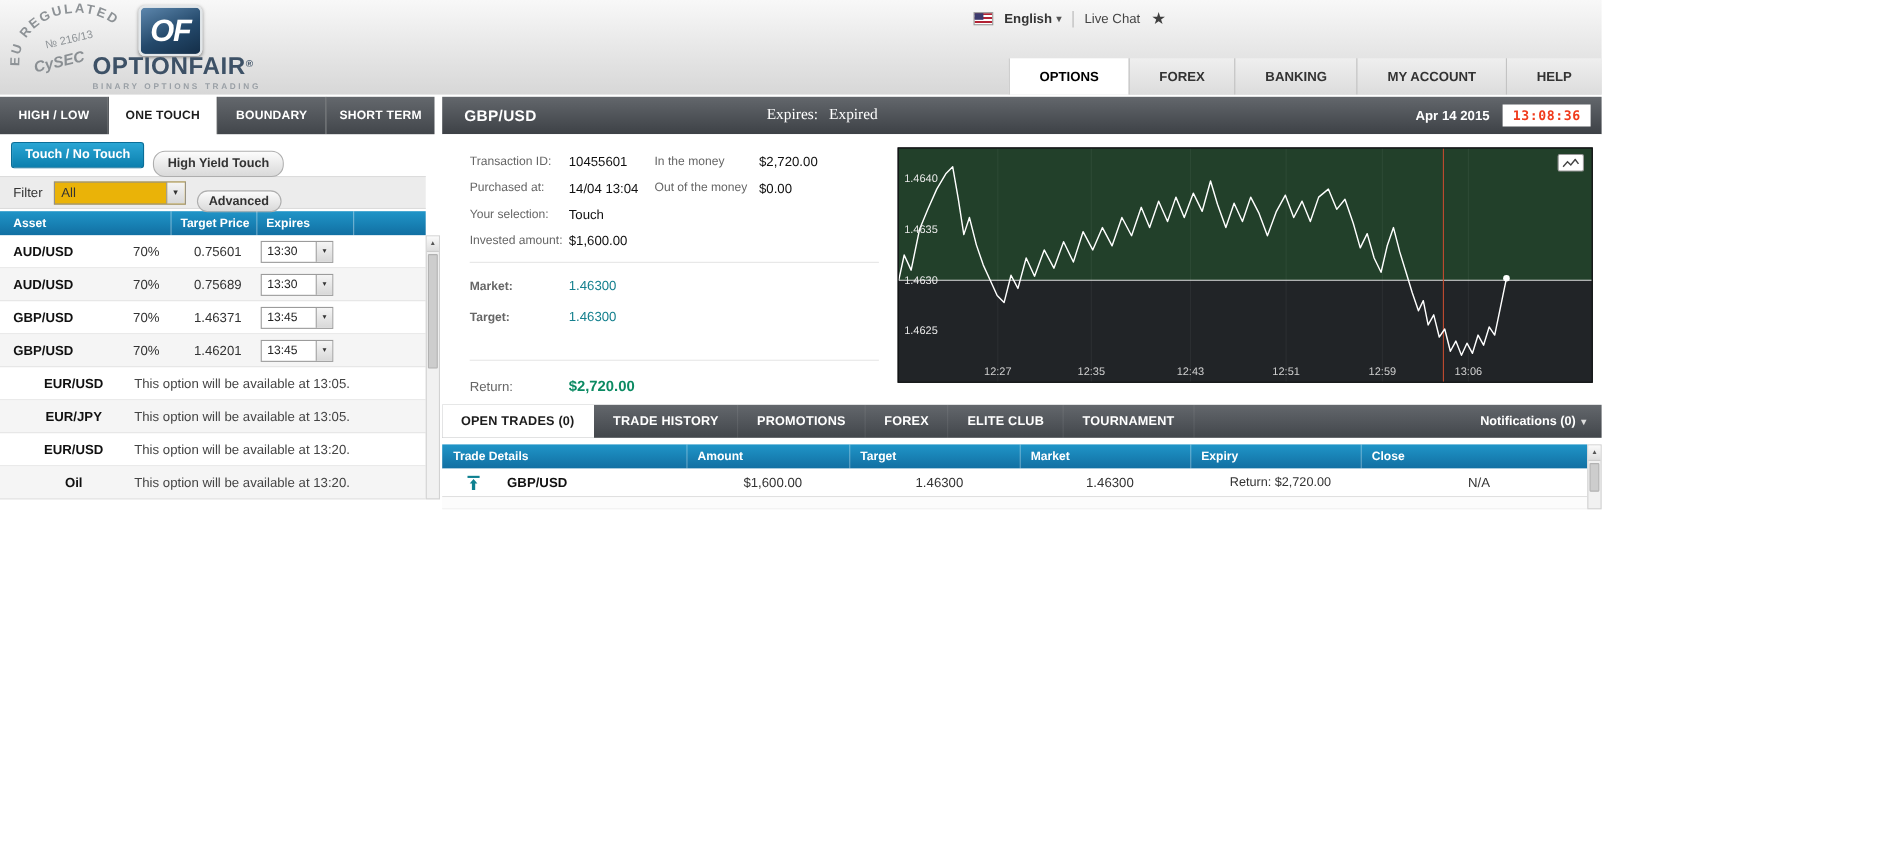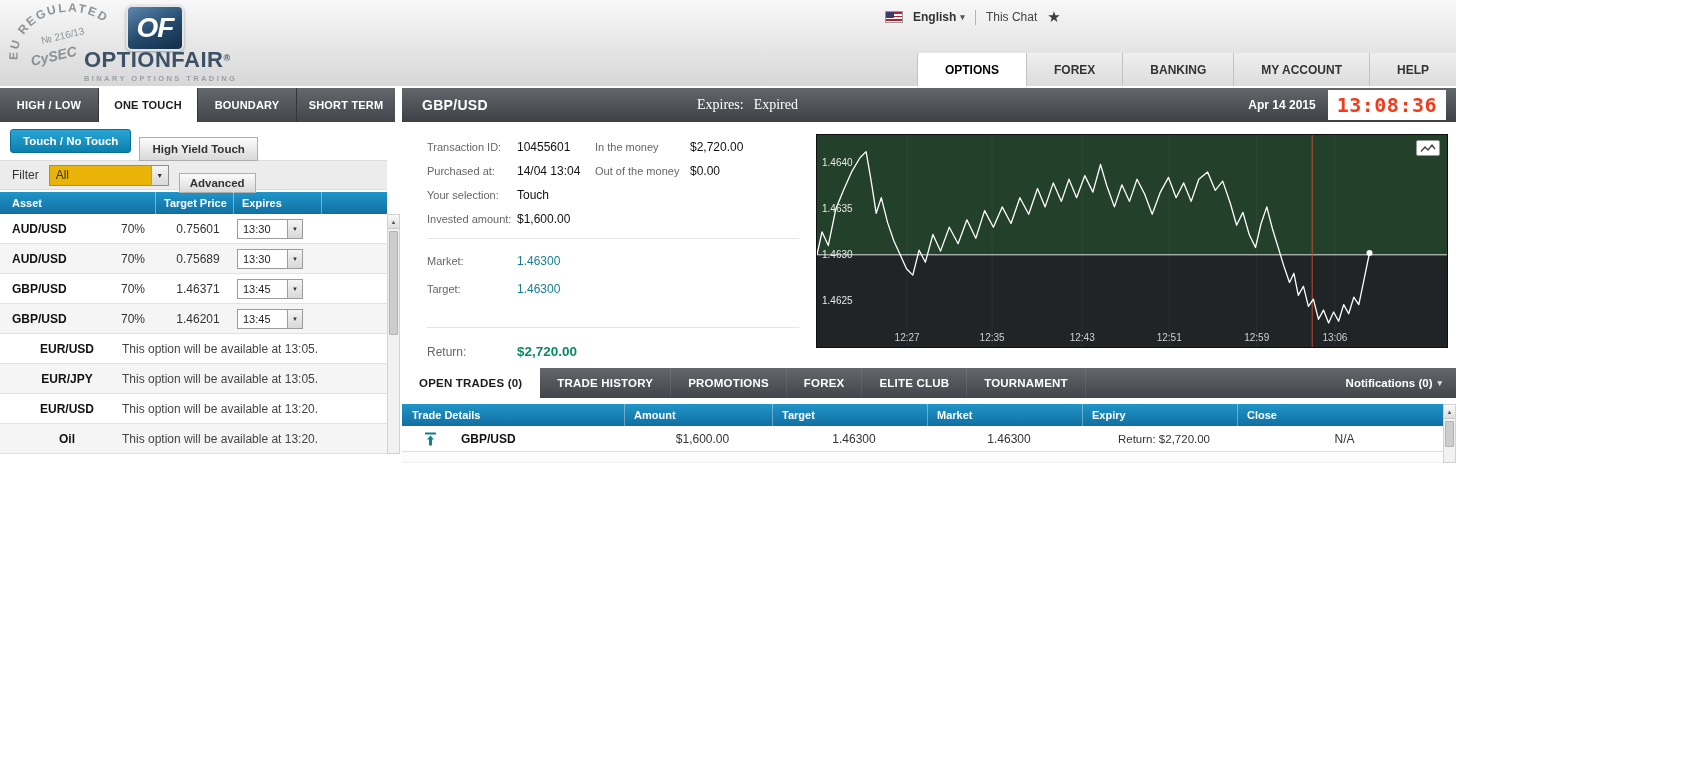--- a/index.html
+++ b/index.html
@@ -56,21 +56,21 @@
   .ltab.active { background: #ffffff; color: #1c1c1c; }
 
   .sub-row { padding: 7px 10px; display: flex; gap: 8px; align-items: center; height: 38px; }
   .btn-touch {
     background: linear-gradient(#2aa6d4, #0b7fae); color: #fff; font-weight: bold; font-size: 11.5px;
     padding: 5px 12px; border: 1px solid #0a6e98; border-radius: 3px; cursor: pointer;
     font-family: "Liberation Sans", sans-serif;
   }
   .btn-gray {
     background: linear-gradient(#fcfcfc, #d9d9d9); color: #333; font-weight: bold; font-size: 11.5px;
-    padding: 5px 12px; border: 1px solid #aeaeae; border-radius: 0; cursor: pointer;
+    padding: 5px 12px; border: 1px solid #aeaeae; border-radius: 11px; cursor: pointer;
     font-family: "Liberation Sans", sans-serif;
     margin-top: 16px;
   }
   .filter-row {
     width: 387px; height: 30px; background: #ececec; border-top: 1px solid #dcdcdc; border-bottom: 1px solid #dcdcdc;
     display: flex; align-items: center; gap: 10px; padding: 0 12px; font-size: 12px; color: #333;
   }
   .select {
     width: 120px; height: 21px; background: #eab308; border: 1px solid #8f8f8f;
     display: flex; align-items: center; justify-content: space-between; cursor: pointer;
@@ -116,32 +116,32 @@
     position: relative; height: 34px; background: linear-gradient(#63676c, #3d4146);
     display: flex; align-items: center; color: #fff;
   }
   .pair { font-weight: bold; font-size: 14px; padding-left: 20px; letter-spacing: .3px; }
   .expires { position: absolute; left: 295px; font-family: "Liberation Serif", serif; font-size: 14px; }
   .expires .exp-val { margin-left: 10px; }
   .bar-right { position: absolute; right: 10px; top: 0; height: 100%; display: flex; align-items: center; gap: 12px; }
   .date { font-size: 12px; font-weight: bold; }
   .clock {
     background: #ffffff; color: #f03b1c; font-family: "DejaVu Sans Mono", monospace;
-    font-weight: bold; font-size: 20px; padding: 3px 9px; letter-spacing: .5px;
+    font-weight: bold; font-size: 12px; padding: 3px 9px; letter-spacing: .5px;
   }
 
   .trade-content { position: relative; height: 238px; background: #fff; }
   .details { position: absolute; left: 25px; top: 18px; width: 380px; }
   .dgrid { display: grid; grid-template-columns: 90px 78px 95px auto; row-gap: 10px; align-items: center; }
   .dlabel { font-size: 11px; color: #666; }
   .dval { font-size: 12px; color: #111; }
   .dsep { height: 1px; background: #e6e6e6; width: 372px; margin: 12px 0 12px 0; }
   .dsep2 { margin-top: 30px; }
   .mrow { margin-bottom: 10px; }
-  .mrow .dlabel { display: inline-block; width: 90px; }
+  .mrow .dlabel { display: inline-block; width: 90px; font-weight: bold; }
   .tealval { font-size: 12px; color: #15808e; }
   .rrow { margin-top: 14px; }
   .rrow .dlabel { display: inline-block; width: 90px; font-size: 12px; }
   .retval { color: #0b8a62; font-weight: bold; font-size: 13.5px; }
 
   .chart { position: absolute; left: 414px; top: 12px; width: 632px; height: 214px; border: 1px solid #0d0f10; background: #1d2023; }
   .chart-btn {
     position: absolute; top: 5px; right: 7px; width: 24px; height: 16px; background: #fff;
     border: 1px solid #999; border-radius: 2px; display: flex; align-items: center; justify-content: center; cursor: pointer;
   }
@@ -200,21 +200,21 @@
       </div>
     </div>
 
     <div class="util">
       <span class="flag"></span>
       <span class="lang">
         <span>English</span>
         <span class="caret">▾</span>
       </span>
       <span class="util-divider"></span>
-      <span class="live-chat">This Chat</span>
+      <span class="live-chat">Live Chat</span>
       <span class="star">★</span>
     </div>
 
     <nav class="nav" id="nav-tabs">
         <div class="nav-tab active">OPTIONS</div>
         <div class="nav-tab">FOREX</div>
         <div class="nav-tab">BANKING</div>
         <div class="nav-tab">MY ACCOUNT</div>
         <div class="nav-tab">HELP</div>
       </nav>

